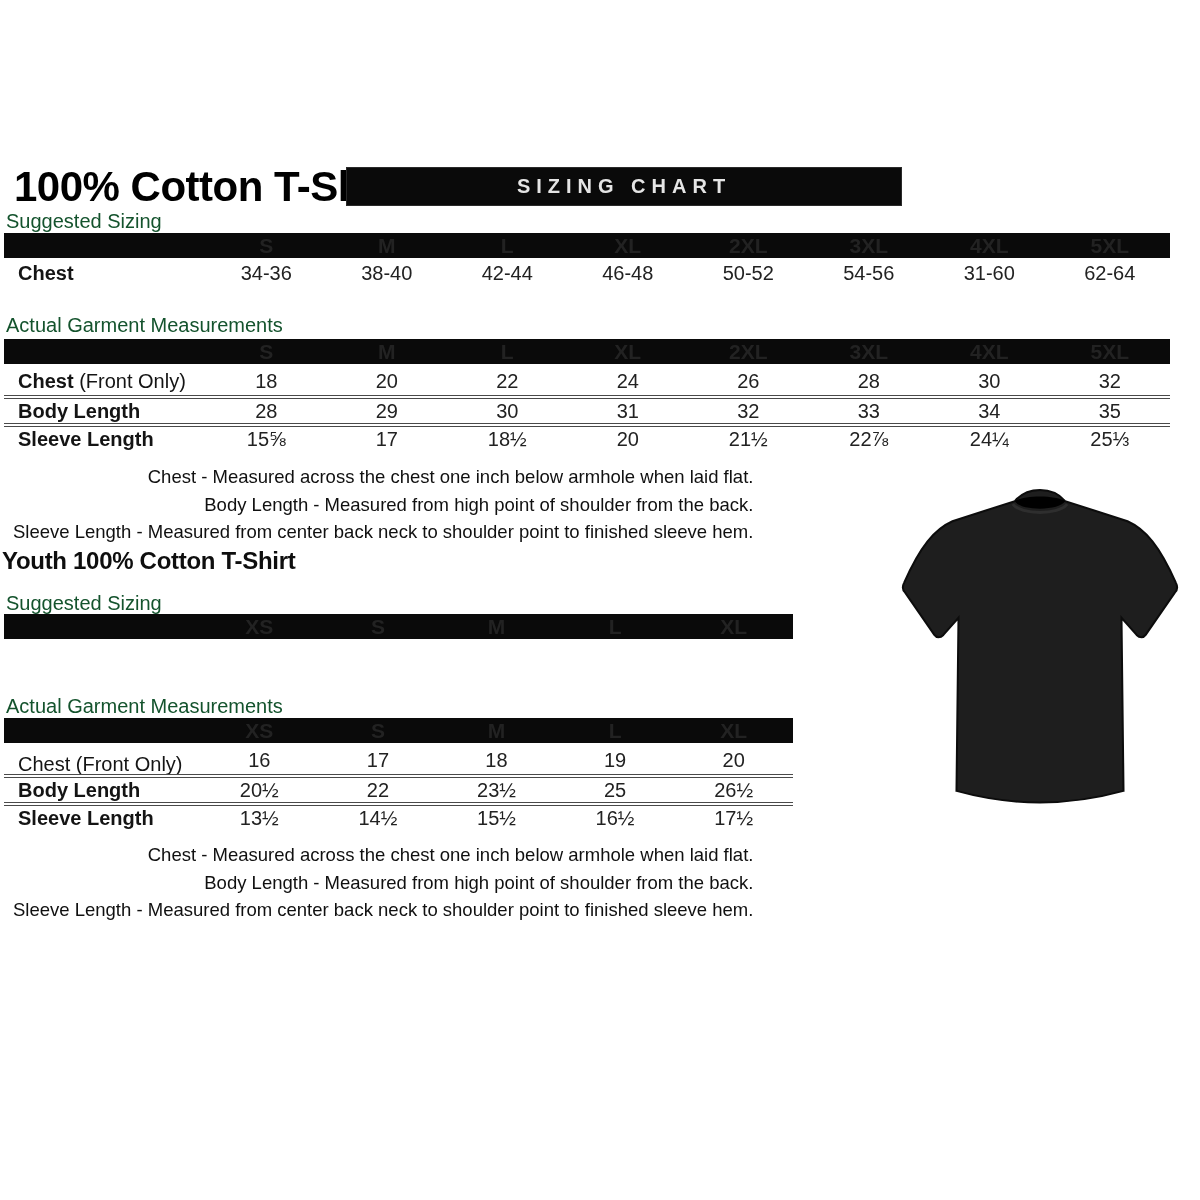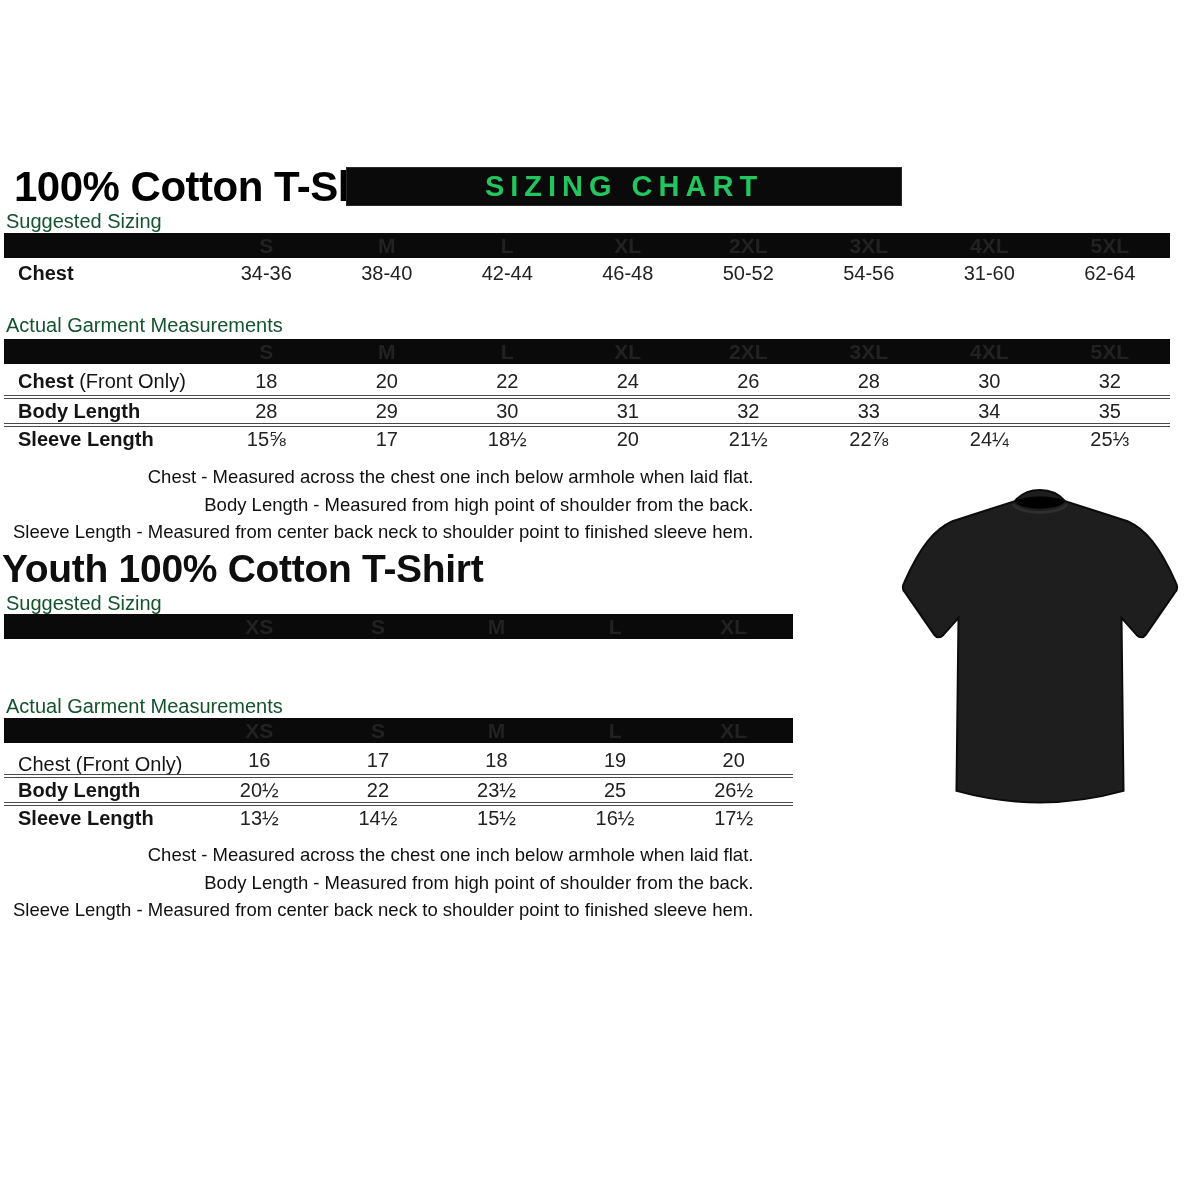--- a/index.html
+++ b/index.html
@@ -6,26 +6,26 @@
   body{
     width:1200px;height:1200px;position:relative;overflow:hidden;
     font-family:"Liberation Sans","DejaVu Sans",sans-serif;color:#1c1c1c;
     -webkit-font-smoothing:antialiased;
   }
   .abs{position:absolute;}
 
   
   .h-adult{left:14px;top:163px;font-size:42px;font-weight:600;letter-spacing:-0.5px;color:#000000;}
   .banner{
-    left:346px;top:167px;width:556px;height:39px;background:#0a0a0a;color:#22c55e;
+    left:346px;top:167px;width:556px;height:39px;background:#0a0a0a;color:#e5e5e5;
     display:flex;align-items:center;justify-content:center;
-    font-size:29px;font-weight:700;letter-spacing:6px;border:1px solid #2a2a2a;
+    font-size:20px;font-weight:700;letter-spacing:6px;border:1px solid #2a2a2a;
     box-sizing:border-box;
   }
-  .h-youth{left:2px;top:547px;font-size:39px;font-weight:700;letter-spacing:-0.3px;color:#0e0e0e;}
+  .h-youth{left:2px;top:547px;font-size:24px;font-weight:700;letter-spacing:-0.3px;color:#0e0e0e;}
   .sec-label{font-size:20px;color:#14532d;}
   #lbl-sug-adult{left:6px;top:210px;}
   #lbl-act-adult{left:6px;top:314px;}
   #lbl-sug-youth{left:6px;top:592px;}
   #lbl-act-youth{left:6px;top:695px;}
 
   
   .tbl{display:flex;flex-direction:column;box-sizing:border-box;}
   .tr{display:flex;align-items:center;box-sizing:border-box;}
   .tr.head{background:#0a0a0a;color:#ffffff;height:25px;}

